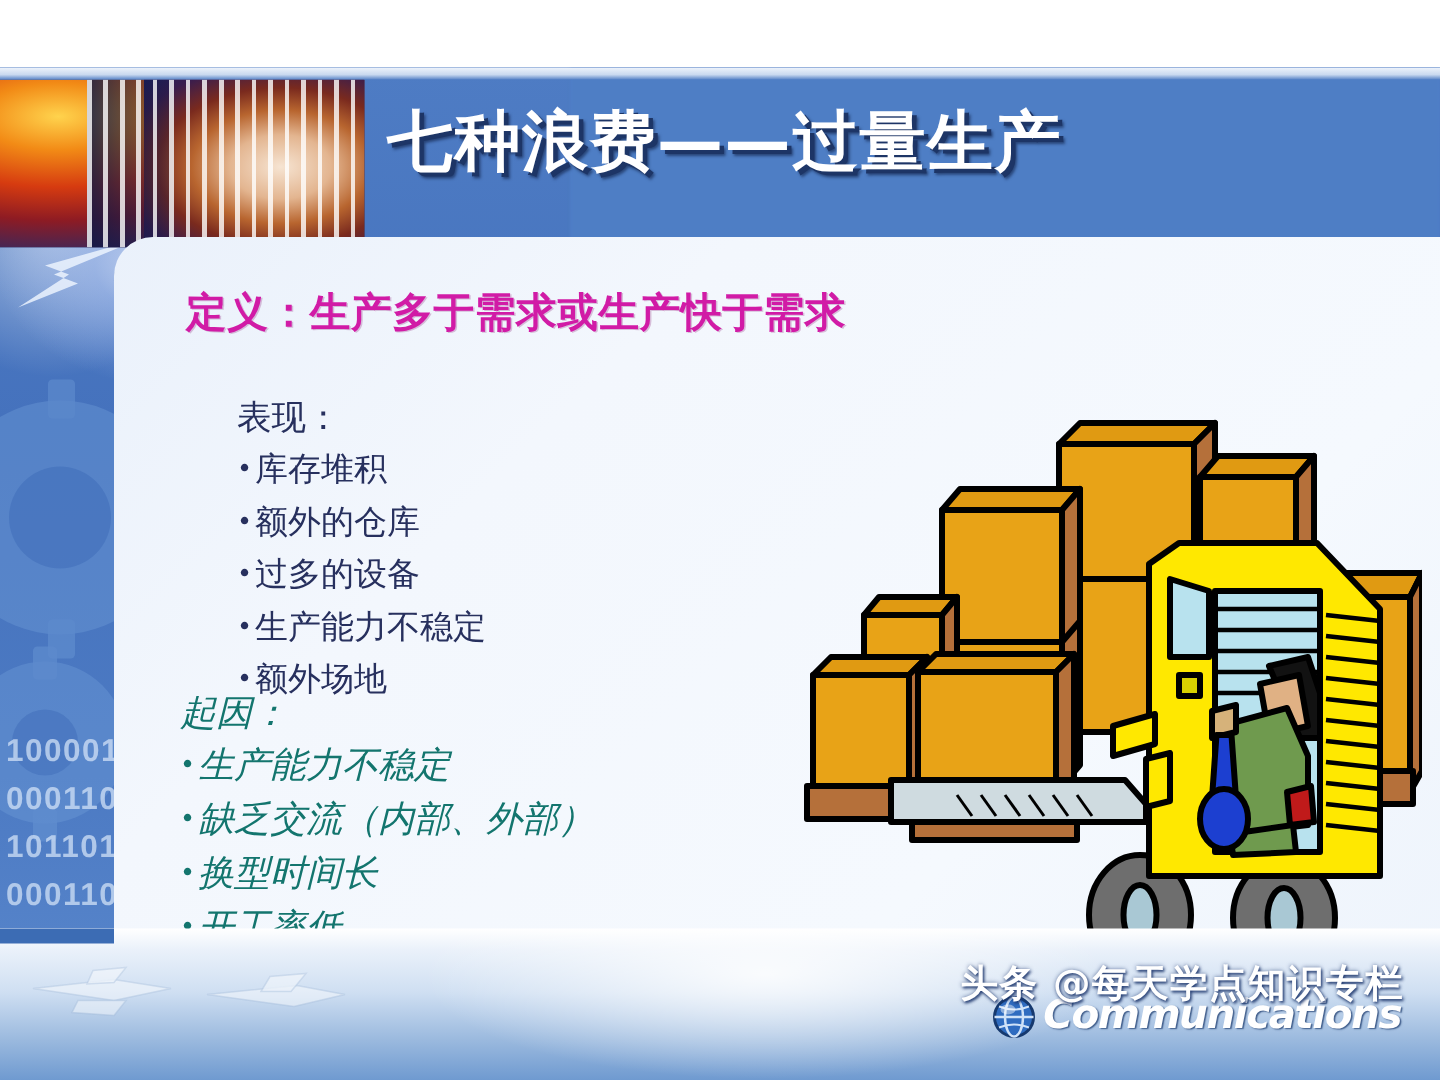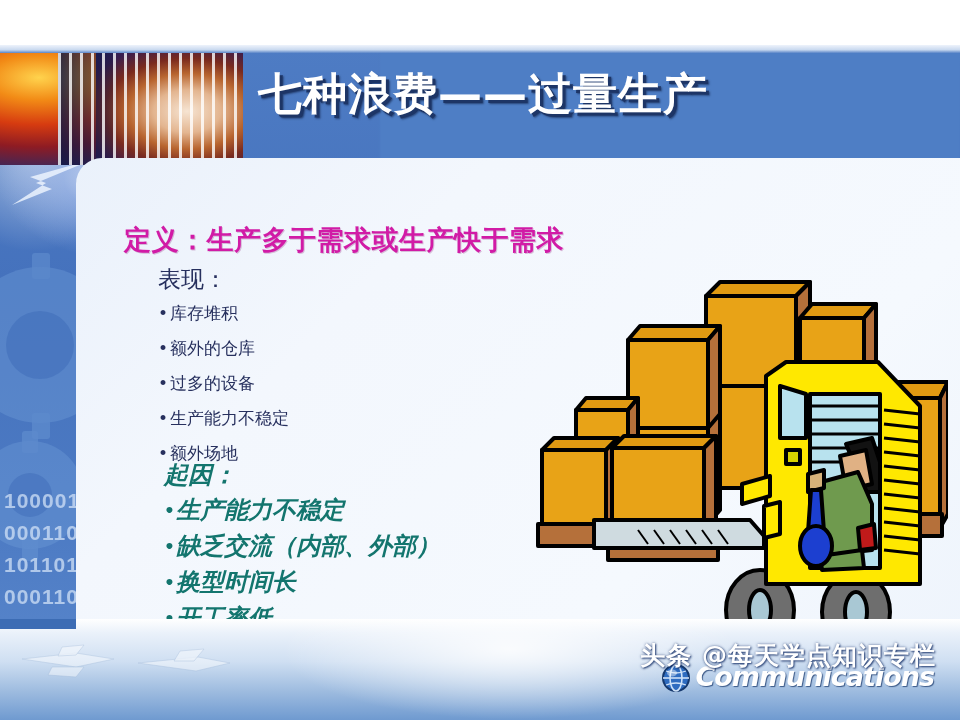--- a/index.html
+++ b/index.html
@@ -157,21 +157,21 @@
   }
   #panel::after {
     content: "";
     position: absolute;
     left: 0; bottom: 0; width: 884px; height: 4px;
     background: #0d1c36;
   }
 
   .definition {
     position: absolute;
-    left: 48px; top: 64px;
+    left: 48px; top: 32px;
     font-family: "DejaVu Sans", "Liberation Sans", sans-serif;
     font-size: 27px;
     font-weight: bold;
     color: #d11ba6;
     letter-spacing: .5px;
     white-space: nowrap;
     text-shadow: 1px 1px 0 rgba(130,20,110,.25);
   }
 
   .block {
@@ -188,21 +188,21 @@
     line-height: 34px;
     white-space: nowrap;
   }
   .block-list {
     list-style: none;
     margin: 0;
     padding: 0;
   }
   .block-list li {
     font-family: "DejaVu Serif", "Liberation Serif", serif;
-    font-size: 17px;
+    font-size: 22px;
     line-height: 35px;
     white-space: nowrap;
     padding-left: 12px;
     position: relative;
   }
   .block-list li::before {
     content: "\2022";
     position: absolute;
     left: 0; top: 0;
     font-size: 17px;
@@ -210,22 +210,21 @@
 
   
   #block-manifest .block-heading,
   #block-manifest .block-list li { color: #27305e; }
 
   
   #block-causes .block-heading,
   #block-causes .block-list li {
     color: #13756e;
     font-style: italic;
-    font-weight: bold;
-    margin-left: 44px;
+    font-weight: normal;
   }
   #block-causes .block-heading { font-size: 24px; }
   #block-causes .block-list li { font-size: 24px; line-height: 36px; }
 
   
   #clipart {
     position: absolute;
     right: 12px; bottom: 2px;
     width: 420px; height: 380px;
     z-index: 9;

